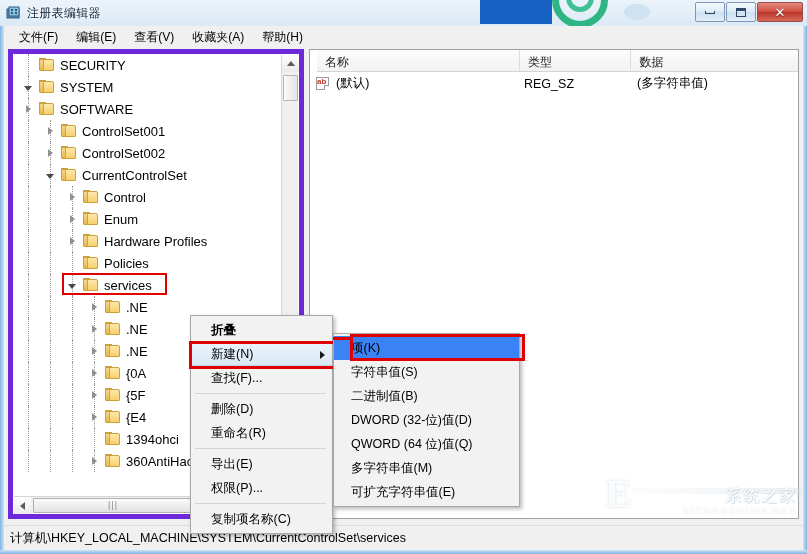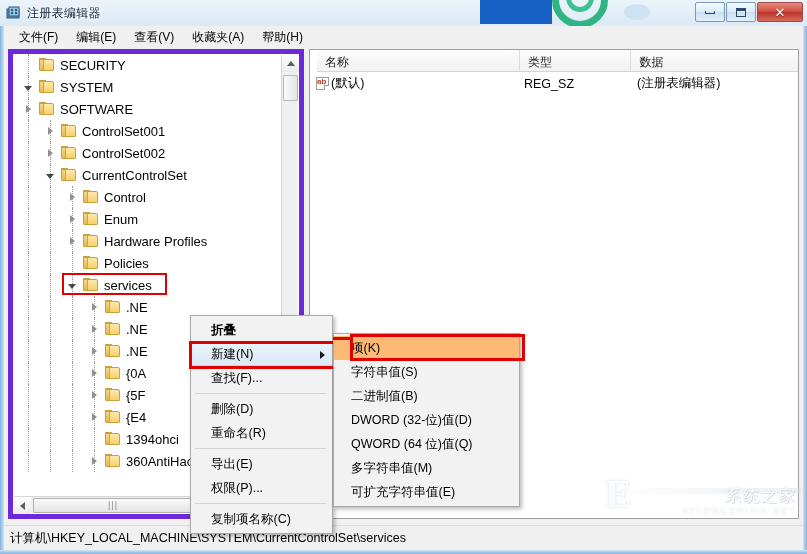--- a/index.html
+++ b/index.html
@@ -241,21 +241,21 @@
 
   .lrow { display: flex; height: 23px; align-items: center; }
   .lc {
     font-size: 12.5px; color: #000; white-space: nowrap;
     display: flex; align-items: center; height: 23px;
   }
   .lc-name { width: 206px; padding-left: 6px; }
   .lc-type { width: 113px; padding-left: 8px; }
   .lc-data { width: 169px; padding-left: 8px; }
   .ab-icon {
-    width: 15px; height: 14px; position: relative;
+    width: 15px; height: 14px; margin-right: 5px; position: relative;
     flex: 0 0 auto;
   }
   .ab-icon .pg {
     position: absolute; left: 0; top: 0; width: 13px; height: 13px;
     background: #ffffff; border: 1px solid #9a9a9a;
   }
   .ab-icon .ab {
     position: absolute; left: 0px; top: 0px;
     font-size: 8px; font-weight: bold; color: #c0392b;
     font-family: "Liberation Sans", sans-serif;
@@ -313,21 +313,21 @@
     border: 1px solid #a9a9a9;
     box-shadow: 2px 2px 4px rgba(0,0,0,.28);
     padding: 2px 0;
     z-index: 41;
   }
   .subitem {
     height: 24px; display: flex; align-items: center;
     padding-left: 17px; font-size: 12.5px; color: #000;
     white-space: nowrap;
   }
-  .subitem.first { background: #fdba74; }
+  .subitem.first { background: #3b82f6; }
   #item-box {
     position: absolute; left: 16px; top: 0px;
     width: 175px; height: 27px;
     border: 3px solid #e00000;
     pointer-events: none;
     z-index: 42;
   }
   
   #red-link {
     position: absolute; left: 329px; top: 289px; width: 18px; height: 3px;
@@ -728,21 +728,21 @@
         <div class="lrow">
           <div class="lc lc-name">
             <span class="ab-icon">
               <span class="pg"></span>
               <span class="ab">ab</span>
               <span class="corner"></span>
             </span>
             <span>(默认)</span>
           </div>
           <div class="lc lc-type">REG_SZ</div>
-          <div class="lc lc-data">(注册表编辑器)</div>
+          <div class="lc lc-data">(多字符串值)</div>
         </div>
       </div>
     </div>
 
     <div id="ctxmenu">
       <div class="ctxitem bold">
         <span>折叠</span>
       </div>
       <div class="ctxitem hl">
         <span>新建(N)</span>

